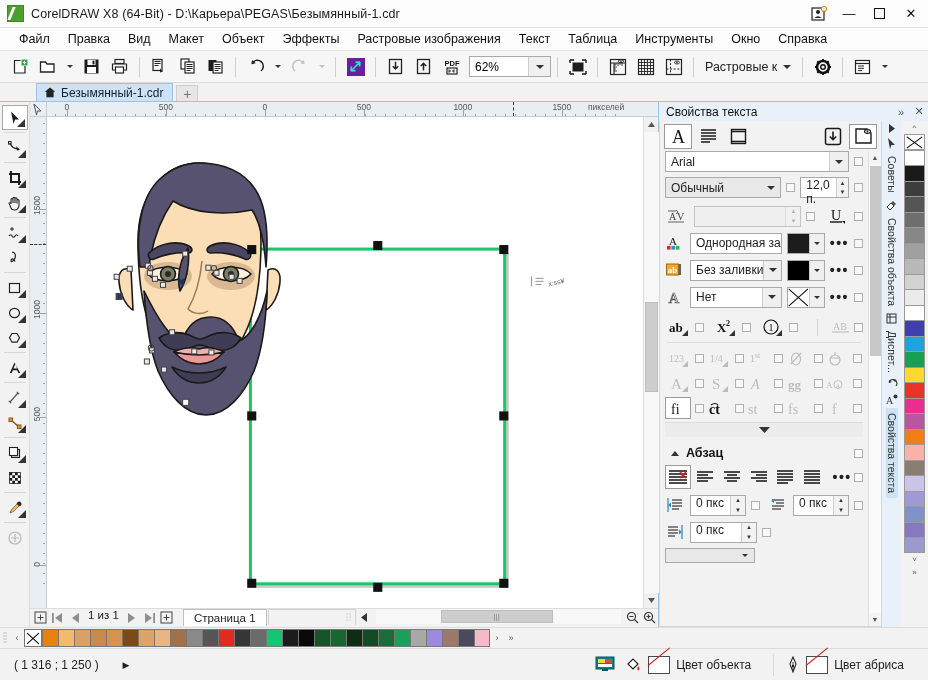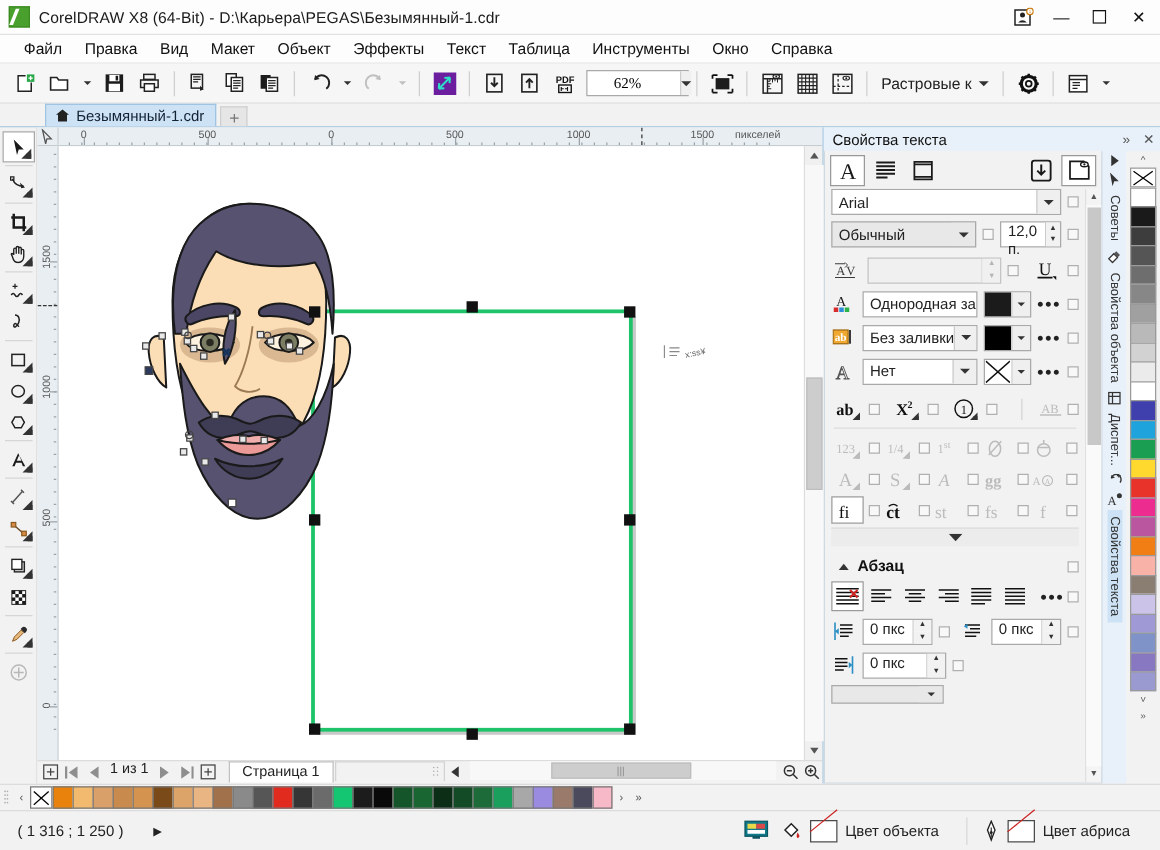--- a/index.html
+++ b/index.html
@@ -47,21 +47,21 @@
     background:#f6f6f6; border-bottom:1px solid #dcdcdc;
     padding-left: 6px; gap: 1px;
   }
   .tbtn { width:27px; height:26px; display:flex; align-items:center; justify-content:center; position:relative; border:1px solid transparent; }
   .tbtn.sm { width:15px; }
   .tbsep { width:1px; height:20px; background:#d0d0d0; margin:0 5px; }
   .zoom-combo {
     display:flex; align-items:center; height:21px; width:82px;
     border:1px solid #a9a9a9; background:#fff; margin-left:3px;
   }
-  .zoom-combo input { border:none; outline:none; width:58px; height:19px; padding-left:5px; font-size:12px; font-family:Liberation Serif, serif; background:transparent;margin-left:16px; }
+  .zoom-combo input { border:none; outline:none; width:58px; height:19px; padding-left:5px; font-size:12px; font-family:Liberation Sans, sans-serif; background:transparent; }
   .zoom-combo .arrow { width:22px; height:19px; border-left:1px solid #cdcdcd; background:#f0f0f0; display:flex; align-items:center; justify-content:center; }
   .snap-btn { display:flex; align-items:center; height:24px; padding:0 5px; font-size:12.5px; gap:6px; }
   .caret { width:0;height:0;border-left:4px solid transparent;border-right:4px solid transparent;border-top:4px solid #333; }
   .caret.sm { border-left-width:3px;border-right-width:3px;border-top-width:3.5px; }
 
   
   .tabstrip { height:19px; background:#f2f2f2; display:flex; align-items:flex-end; padding-left:36px; border-bottom:1px solid #9fc3e0; }
   .doctab {
     height:18px; display:flex; align-items:center; gap:5px;
     background:#cde3f5; border:1px solid #9fc3e0; border-bottom:none;
@@ -226,20 +226,21 @@
     </div>
   </div>
 
   <div class="menubar">
     <div class="menu-item">Файл</div>
     <div class="menu-item">Правка</div>
     <div class="menu-item">Вид</div>
     <div class="menu-item">Макет</div>
     <div class="menu-item">Объект</div>
     <div class="menu-item">Эффекты</div>
+    <div class="menu-item">Растровые изображения</div>
     <div class="menu-item">Текст</div>
     <div class="menu-item">Таблица</div>
     <div class="menu-item">Инструменты</div>
     <div class="menu-item">Окно</div>
     <div class="menu-item">Справка</div>
   </div>
 
   <div class="toolbar">
     <div class="tbtn">
       <svg width="18" height="18" viewBox="0 0 18 18">

